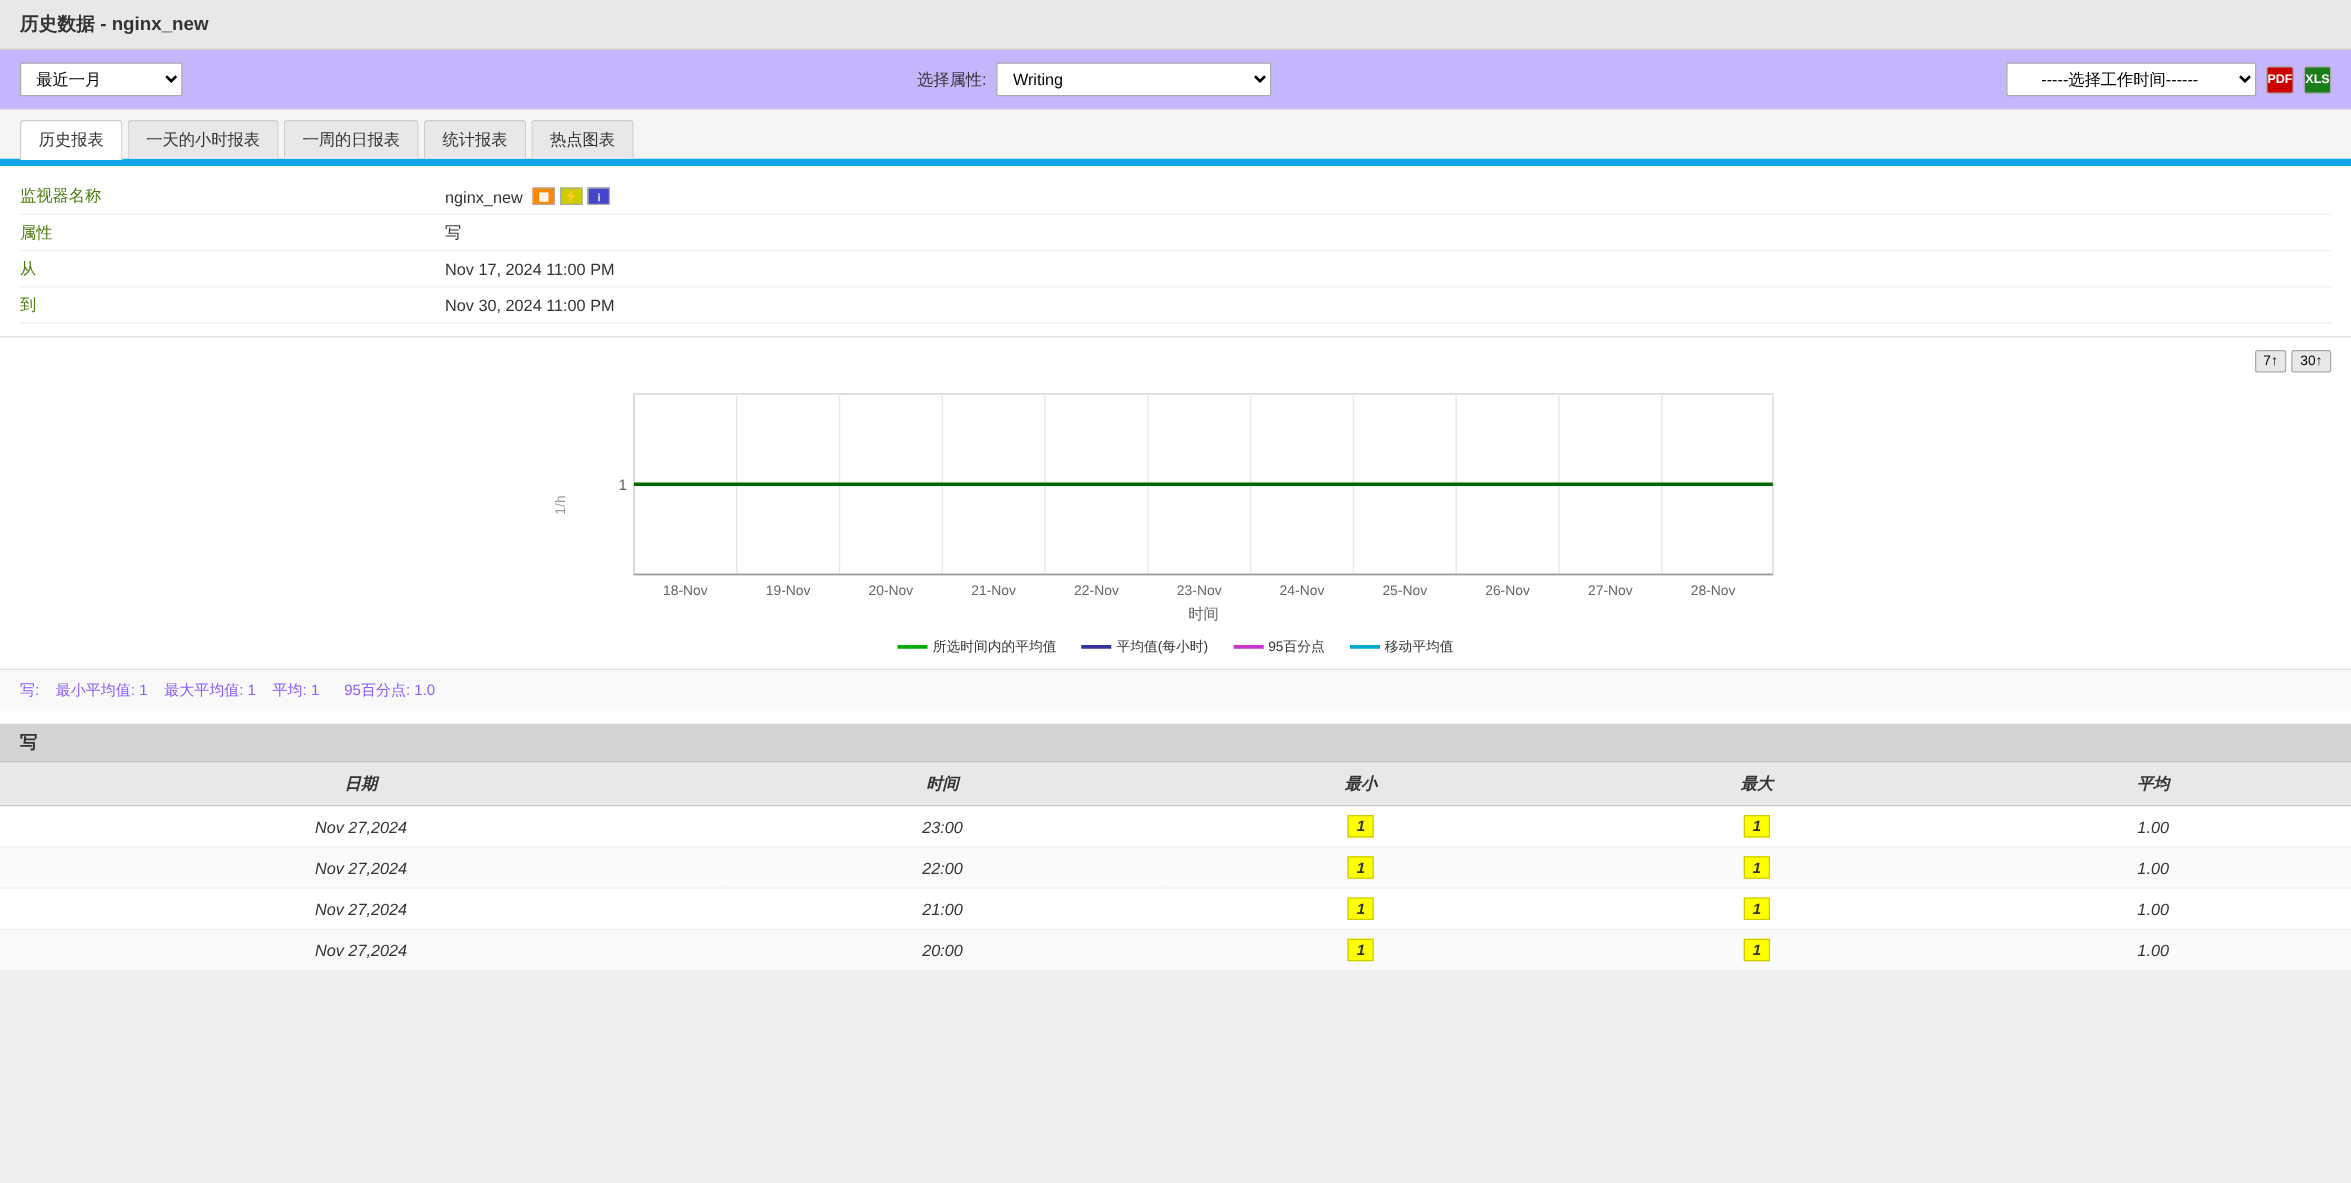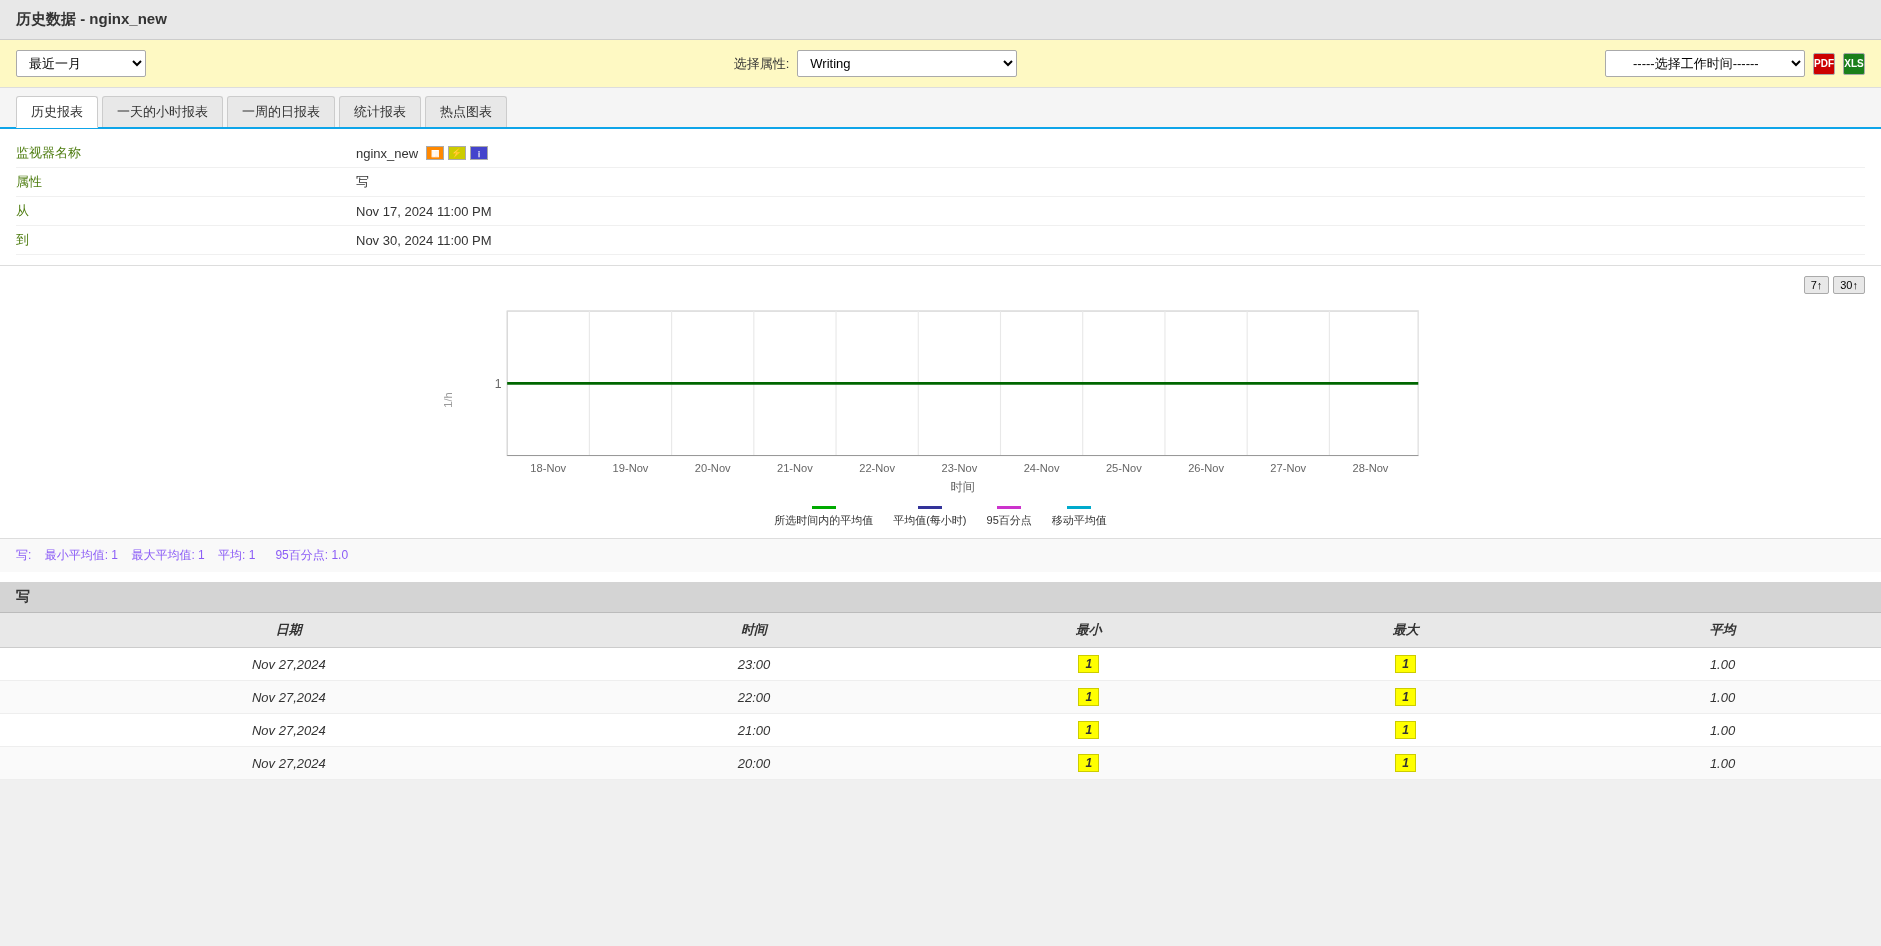--- a/index.html
+++ b/index.html
@@ -10,21 +10,21 @@
       padding: 10px 16px;
       font-size: 15px;
       font-weight: bold;
       border-bottom: 1px solid #ccc;
     }
 
     .toolbar {
       display: flex;
       align-items: center;
       padding: 10px 16px;
-      background: #fef9c3;
+      background: #c4b5fd;
       border-bottom: 1px solid #ddd;
       gap: 20px;
     }
 
     .toolbar-left { flex: 0 0 auto; }
     .toolbar-center { flex: 1; display: flex; justify-content: center; align-items: center; gap: 8px; }
     .toolbar-right { flex: 0 0 auto; display: flex; align-items: center; gap: 8px; }
 
     select {
       border: 1px solid #aaa;
@@ -50,21 +50,21 @@
       border-radius: 2px;
     }
 
     .icon-pdf { background: #c00; color: #fff; font-size: 10px; font-weight: bold; }
     .icon-xls { background: #1a7f1a; color: #fff; font-size: 10px; font-weight: bold; }
 
     .tabs-bar {
       display: flex;
       padding: 8px 16px 0;
       background: #f5f5f5;
-      border-bottom: 2px solid #0ea5e9;
+      border-bottom: 6px solid #0ea5e9;
       gap: 4px;
     }
 
     .tab {
       padding: 6px 14px;
       border: 1px solid #ccc;
       border-bottom: none;
       background: #e8e8e8;
       cursor: pointer;
       font-size: 13px;
@@ -171,21 +171,20 @@
       gap: 20px;
       margin-top: 6px;
       font-size: 11px;
       flex-wrap: wrap;
     }
 
     .legend-item {
       display: flex;
       align-items: center;
       gap: 4px;
-      flex-direction: column;
     }
 
     .legend-line {
       width: 24px;
       height: 3px;
       display: inline-block;
     }
 
     .stats-bar {
       padding: 8px 16px;

